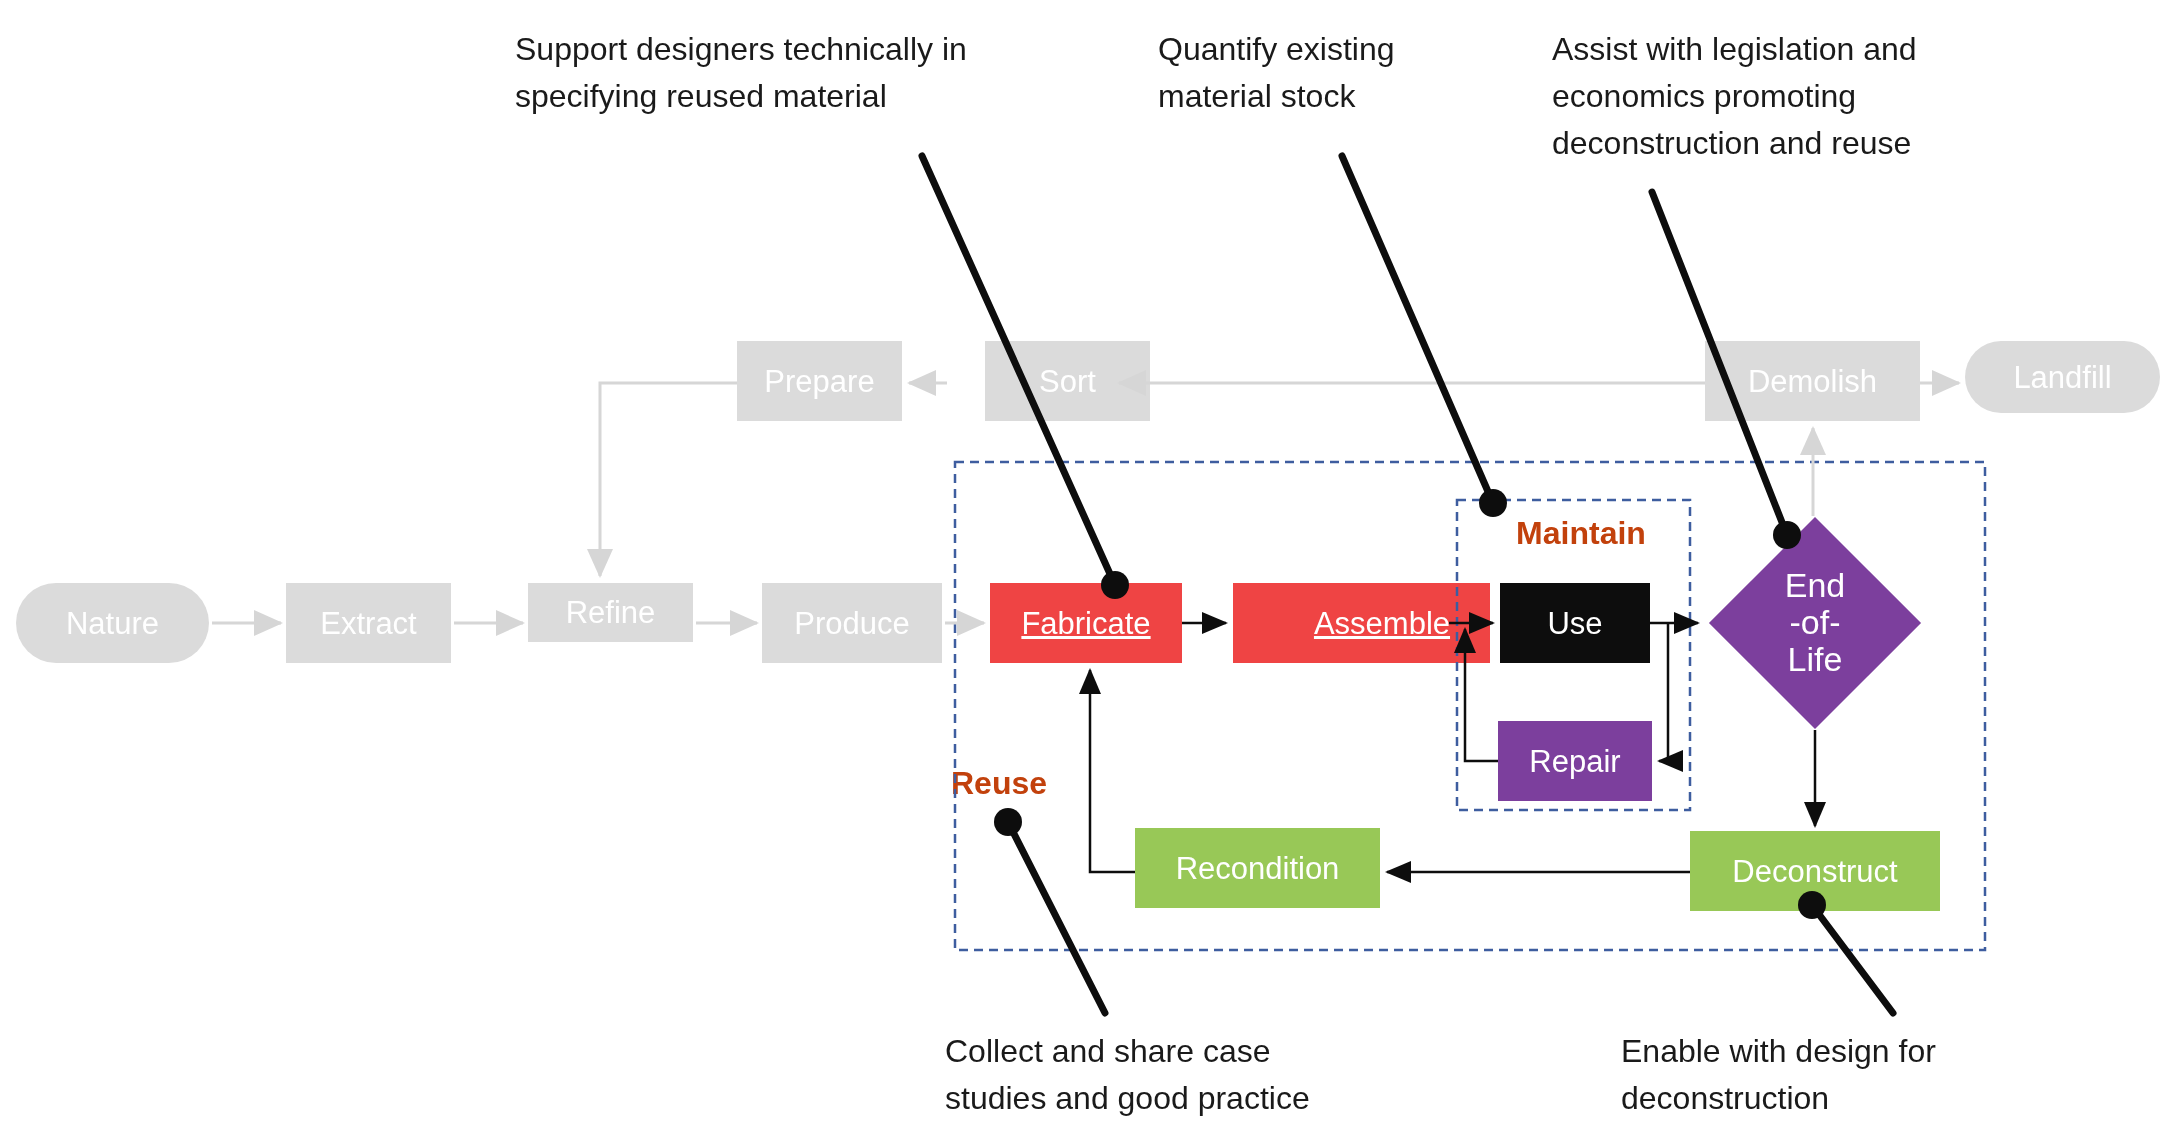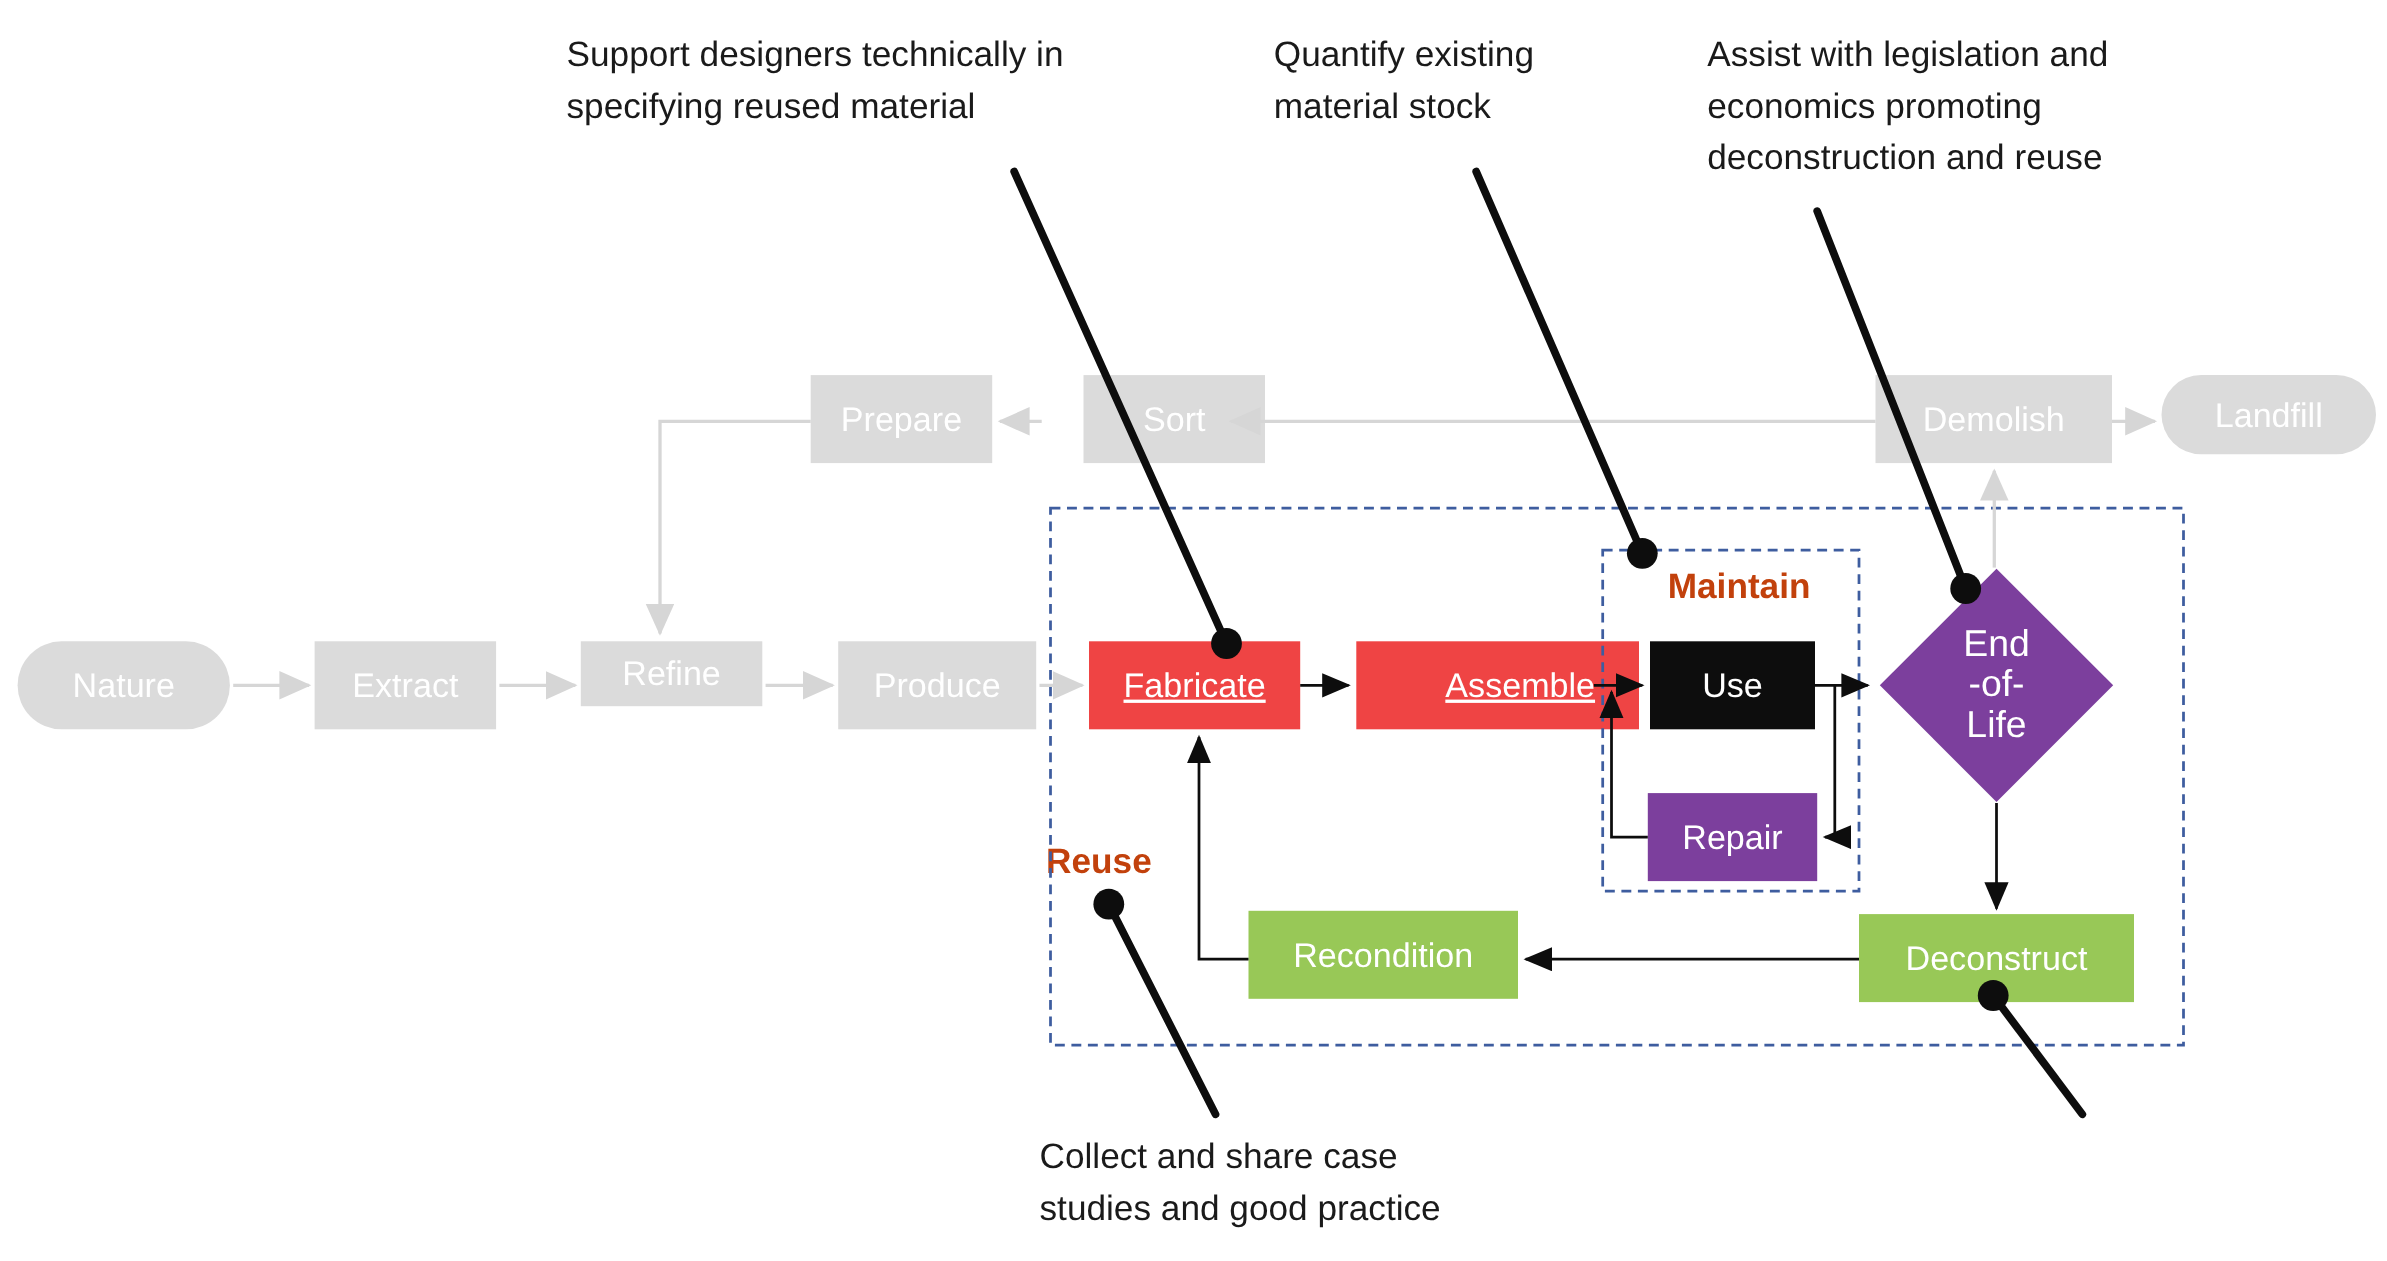--- a/index.html
+++ b/index.html
@@ -102,20 +102,24 @@
   </div>
   <div class="annotation" style="left:1552px;top:26px;">
     <div>Assist with legislation and</div>
     <div>economics promoting</div>
     <div>deconstruction and reuse</div>
   </div>
   <div class="annotation" style="left:945px;top:1028px;">
     <div>Collect and share case</div>
     <div>studies and good practice</div>
   </div>
+  <div class="annotation" style="left:1621px;top:1028px;">
+    <div>Enable with design for</div>
+    <div>deconstruction</div>
+  </div>
 
   <svg id="overlay" viewBox="0 0 2170 1146">
     <defs>
       <marker id="ab" markerUnits="userSpaceOnUse" markerWidth="28" markerHeight="24" refX="24" refY="11" orient="auto">
         <path d="M0,0 L26,11 L0,22 Z" fill="#0d0d0d"></path>
       </marker>
       <marker id="ag" markerUnits="userSpaceOnUse" markerWidth="32" markerHeight="28" refX="27" refY="13" orient="auto">
         <path d="M0,0 L29,13 L0,26 Z" fill="#d6d6d6"></path>
       </marker>
     </defs>

